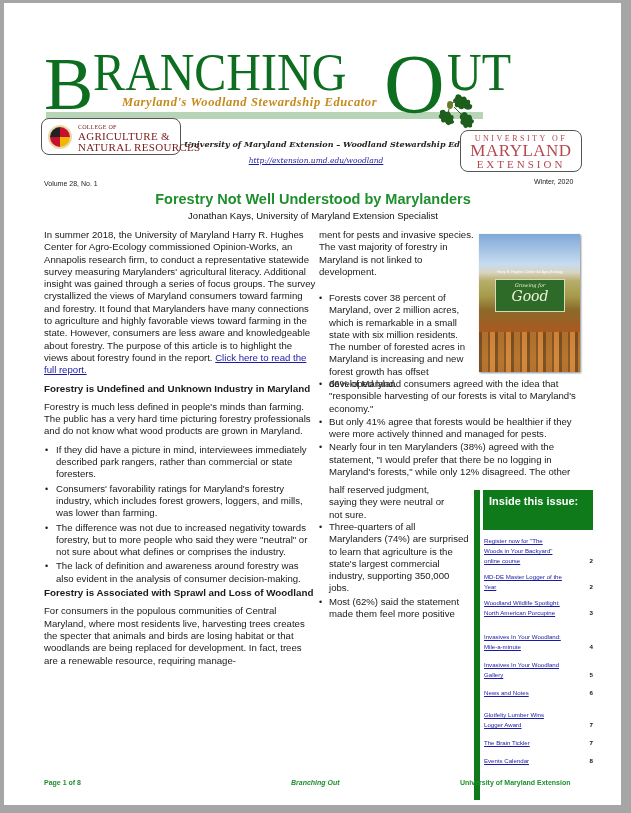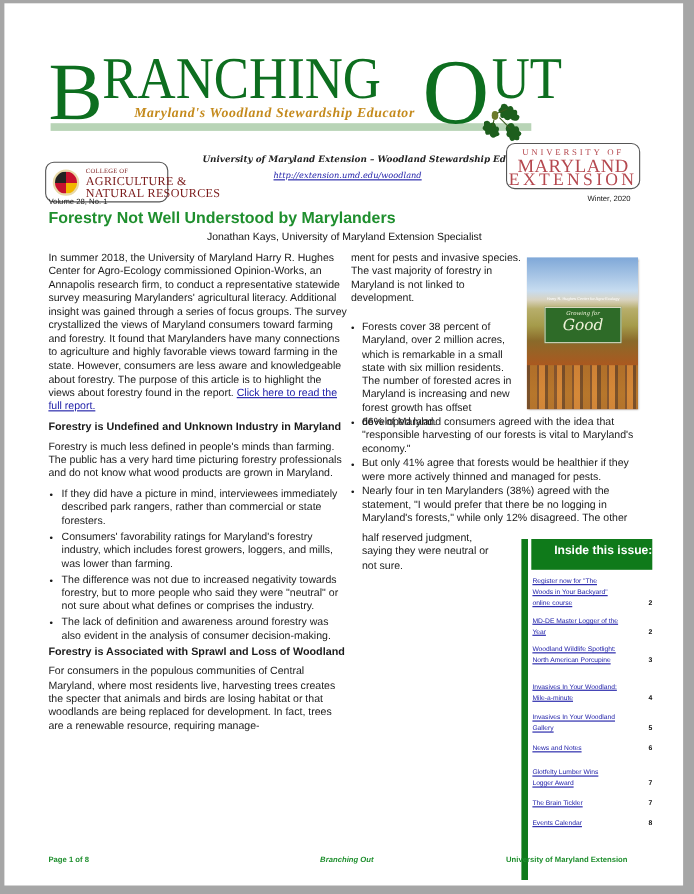--- a/index.html
+++ b/index.html
@@ -13,40 +13,40 @@
   .mast-title { position: absolute; left: 0; top: 0; font-family: "Liberation Serif", serif; color: #0d6e1f; white-space: nowrap; line-height: 1; }
   .mast-b { position: absolute; left: 0; top: 6px; font-size: 74px; font-weight: normal; letter-spacing: -2px; }
   .mast-ranching { position: absolute; left: 49px; top: 4px; font-size: 48px; letter-spacing: 0px; transform: scaleY(1.12); transform-origin: top left; }
   .mast-o { position: absolute; left: 340px; top: 2px; font-size: 84px; }
   .mast-ut { position: absolute; left: 403px; top: 4px; font-size: 48px; transform: scaleY(1.12); transform-origin: top left; }
   .mast-sub { position: absolute; left: 64px; top: 54px; font-family: "Liberation Serif", serif; font-style: italic; font-weight: bold; color: #c48a1c; font-size: 12.5px; letter-spacing: 0.6px; white-space: nowrap; margin-left: 14px; }
   .oak-icon { position: absolute; left: 390px; top: 50px; width: 50px; height: 42px; }
 
   
   .logo-box { position: absolute; border: 1.5px solid #555; border-radius: 8px; background: #fff; }
-  .college-logo { left: 37px; top: 144px; width: 112px; height: 37px; }
+  .college-logo { left: 37px; top: 115px; width: 140px; height: 37px; }
   .college-seal { position: absolute; left: 6px; top: 6px; width: 24px; height: 24px; border-radius: 50%; background: conic-gradient(#c8102e 0 25%, #f2b600 25% 50%, #c8102e 50% 75%, #222 75% 100%); border: 2px solid #e8d9a8; }
   .college-small { position: absolute; left: 36px; top: 5px; font-family: "Liberation Serif", serif; font-size: 6px; color: #7a1a1a; letter-spacing: 0.2px; }
   .college-big { position: absolute; left: 36px; font-family: "Liberation Serif", serif; font-size: 11px; color: #7a1a1a; letter-spacing: 0.3px; white-space: nowrap; }
   .college-big.l1 { top: 11px; }
   .college-big.l2 { top: 22px; }
 
   .ext-center { position: absolute; left: 180px; top: 136px; width: 264px; text-align: center; }
   .ext-title { font-family: "DejaVu Serif", serif; font-style: italic; font-weight: bold; font-size: 8px; color: #222; white-space: nowrap; }
   .ext-url { display: inline-block; margin-top: 3px; font-family: "DejaVu Serif", serif; font-style: italic; font-size: 7.5px; color: #1a1aa6; text-decoration: underline; }
 
   .umd-logo { left: 456px; top: 127px; width: 122px; height: 42px; text-align: center; }
   .umd-l1 { font-family: "Liberation Serif", serif; font-size: 8px; color: #b5484f; letter-spacing: 2.5px; margin-top: 3px; line-height: 9px; }
   .umd-l2 { font-family: "Liberation Serif", serif; font-size: 17px; color: #b5484f; letter-spacing: 0.5px; line-height: 15px; }
-  .umd-l3 { font-family: "Liberation Serif", serif; font-size: 16px; color: #b5484f; letter-spacing: 3px; line-height: 12px; }
+  .umd-l3 { font-family: "Liberation Serif", serif; font-size: 11px; color: #b5484f; letter-spacing: 3px; line-height: 12px; }
 
   .vol { position: absolute; left: 40px; top: 177px; font-size: 7px; color: #222; }
   .season { position: absolute; left: 530px; top: 175px; font-size: 7px; color: #222; }
 
-  .headline { position: absolute; left: 40px; top: 188px; width: 538px; font-size: 14.5px; font-weight: bold; color: #1f8f2e; }
+  .headline { position: absolute; left: 40px; top: 188px; width: 538px; text-align: center; font-size: 14.5px; font-weight: bold; color: #1f8f2e; }
   .byline { position: absolute; left: 40px; top: 207px; width: 538px; text-align: center; font-size: 9.5px; color: #111; }
 
   
   .col { position: absolute; font-size: 9.6px; line-height: 12.3px; color: #1a1a1a; }
   .col1 { left: 40px; top: 226px; width: 272px; }
   .col2 { left: 315px; top: 226px; width: 158px; }
   .col2b { left: 315px; top: 289px; width: 125px; }
   .col2c { left: 315px; top: 375px; width: 265px; }
   .col2d { left: 315px; top: 481px; width: 150px; }
   .p { margin-bottom: 6px; }
@@ -63,21 +63,21 @@
     background: linear-gradient(180deg, #7fa8d8 0%, #c7dcf0 22%, #d9d3c0 28%, #b7ae6b 34%, #a59b4a 45%, #8a6a2a 55%, #b3541d 75%, #d9802b 90%, #c46b2c 100%); box-shadow: 1px 1px 2px #888; }
   .book-panel { position: absolute; left: 16px; top: 45px; width: 70px; height: 33px; background: #2e6b28; border: 1.5px solid #d8d8c0; }
   .book-title { position: absolute; left: 0; top: 8px; width: 100%; text-align: center; font-family: "DejaVu Serif", serif; font-style: italic; color: #eef2d8; font-size: 14px; }
   .book-sub { position: absolute; left: 0; top: 2px; width: 100%; text-align: center; font-family: "DejaVu Serif", serif; font-style: italic; color: #eef2d8; font-size: 5px; }
   .book-header { position: absolute; left: 12px; top: 36px; width: 78px; font-size: 3.6px; color: #fff; text-align: center; white-space: nowrap; }
   .book-trunks { position: absolute; left: 0; top: 98px; width: 100%; height: 40px; background: repeating-linear-gradient(90deg, #6b4a2a 0 3px, #b1752c 3px 9px, #7a5230 9px 11px, #d48a3a 11px 16px); opacity: 0.85; }
 
   
   .sidebar-rule { position: absolute; left: 470px; top: 487px; width: 6px; height: 310px; background: #0f7a1a; }
   .sidebar { position: absolute; left: 479px; top: 487px; width: 110px; }
-  .sb-head { background: #0f7a1a; color: #fff; font-weight: bold; font-size: 11px; height: 28px; padding: 5px 0 0 6px; text-align: right; }
+  .sb-head { background: #0f7a1a; color: #fff; font-weight: bold; font-size: 11px; height: 40px; padding: 5px 0 0 6px; }
   .sb-list { margin-top: 6px; }
   .sb-item { display: flex; justify-content: space-between; align-items: flex-end; font-size: 6.1px; line-height: 10px; margin-bottom: 6px; }
   .sb-link { color: #1a1aa6; text-decoration: underline; width: 80px; padding-left: 1px; }
   .sb-page { color: #111; font-weight: bold; font-size: 6.2px; width: 14px; text-align: right; }
 
   .footer-l { position: absolute; left: 40px; top: 776px; font-size: 7px; font-weight: bold; color: #1f8f2e; }
   .footer-c { position: absolute; left: 287px; top: 776px; font-size: 7px; font-weight: bold; font-style: italic; color: #1f8f2e; }
   .footer-r { position: absolute; left: 456px; top: 776px; font-size: 7px; font-weight: bold; color: #1f8f2e; }
 </style>
 </head>
@@ -163,20 +163,24 @@
     <ul class="b b2">
       <li>66% of Maryland consumers agreed with the idea that "responsible harvesting of our forests is vital to Maryland's economy."</li>
       <li>But only 41% agree that forests would be healthier if they were more actively thinned and managed for pests.</li>
       <li>Nearly four in ten Marylanders (38%) agreed with the statement, "I would prefer that there be no logging in Maryland's forests," while only 12% disagreed. The other</li>
     </ul>
   </div>
 
   <div class="col col2d" style="top:481px;width:140px;padding-left:10px">half reserved judgment, saying they were neutral or not sure.</div>
 
   <div class="col" style="left:315px;top:518px;width:150px">
+    <ul class="b b2">
+      <li>Three-quarters of all Marylanders (74%) are surprised to learn that agriculture is the state's largest commercial industry, supporting 350,000 jobs.</li>
+      <li>Most (62%) said the statement made them feel more positive</li>
+    </ul>
   </div>
 
   <div class="sidebar-rule"></div>
   <div class="sidebar">
     <div class="sb-head">Inside this issue:</div>
     <div class="sb-list">
       <div class="sb-item">
           <a class="sb-link">Register now for "The Woods in Your Backyard" online course</a>
           <span class="sb-page">2</span>
         </div>

